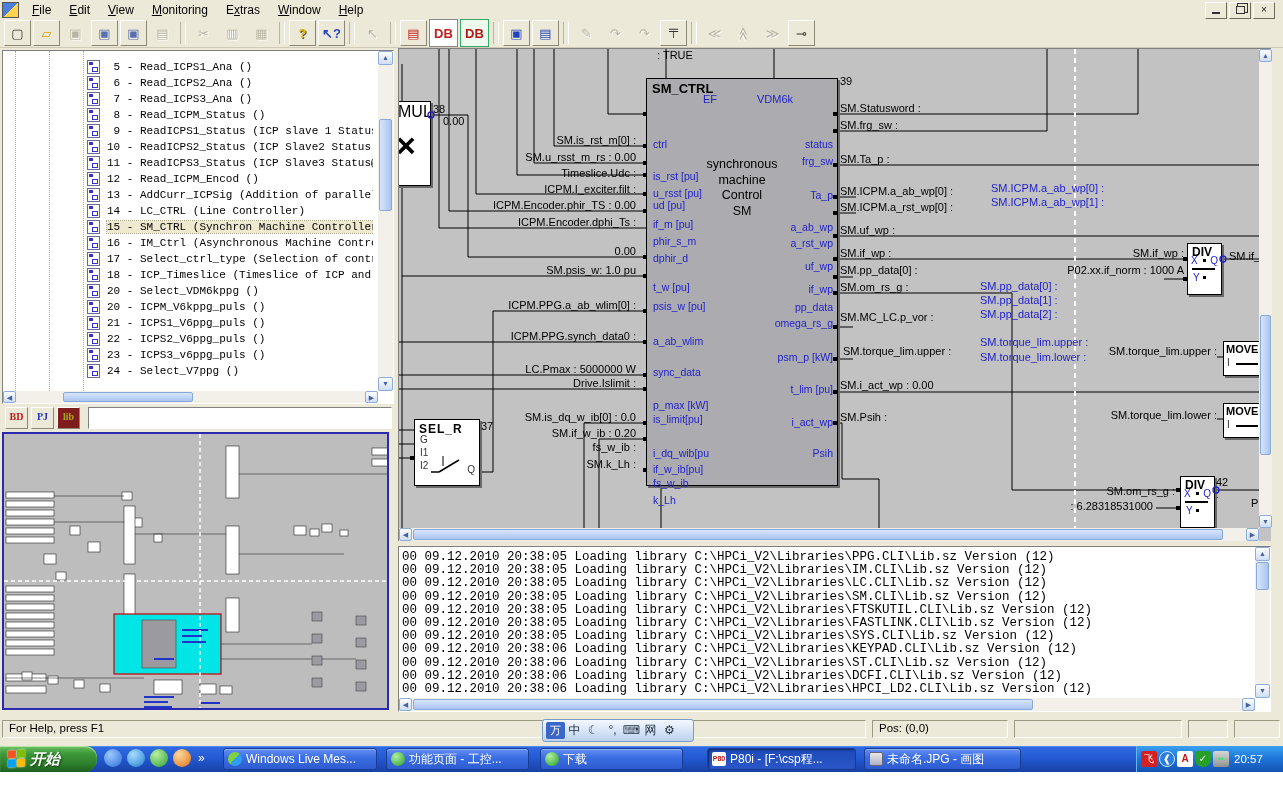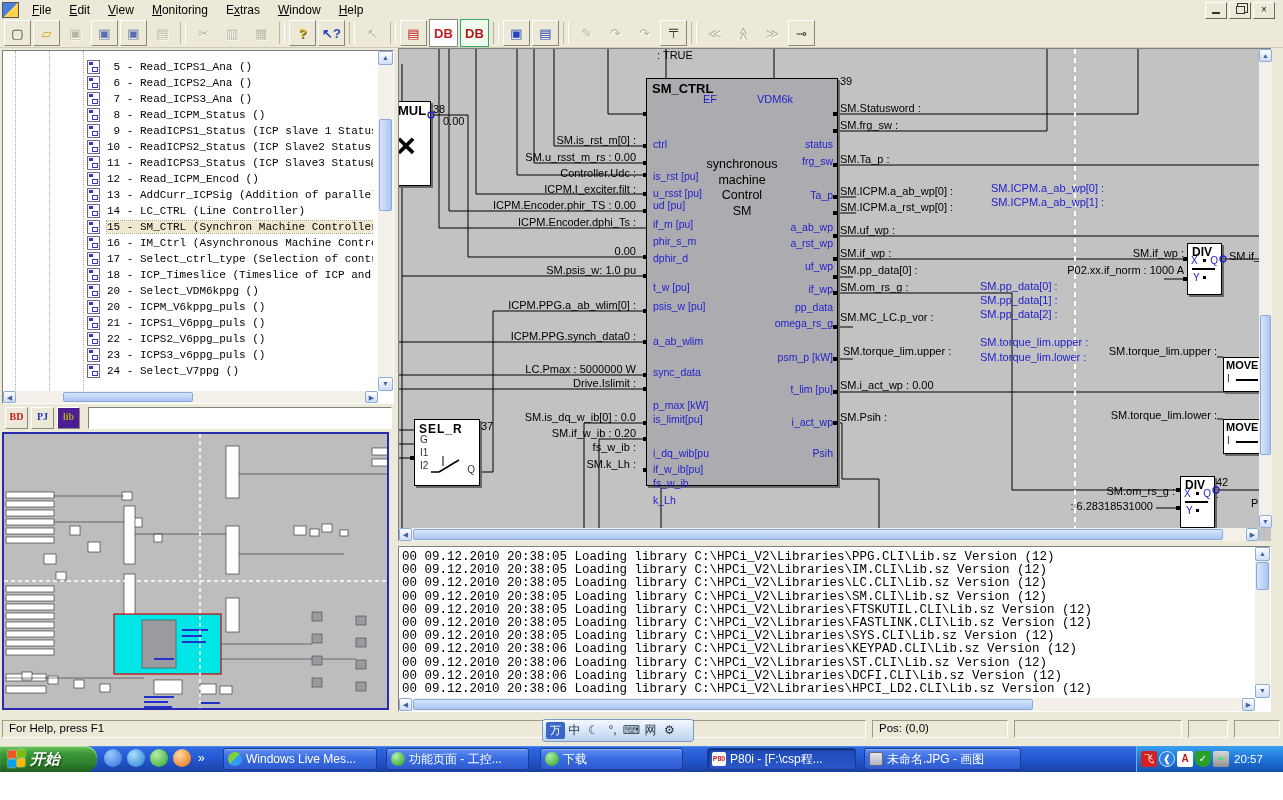--- a/index.html
+++ b/index.html
@@ -49,21 +49,21 @@
   .sbBtn{position:absolute;background:linear-gradient(#fdfeff,#cfddf5);border:1px solid #8cacda;border-radius:2px;color:#44639c;text-align:center;box-sizing:border-box;}
   .sbThumb{position:absolute;background:linear-gradient(90deg,#d7e5fc,#aac5f0);border:1px solid #88a8d8;border-radius:2px;box-sizing:border-box;}
   .sbThumb.h{background:linear-gradient(#d7e5fc,#aac5f0);}
   .sbBtn span{display:block;font-size:7px;line-height:11px;}
 
   
   #projBar{position:absolute;left:2px;top:406px;width:390px;height:24px;display:flex;align-items:center;}
   .pbtn{width:21px;height:20px;margin-left:3px;background:#ece9d8;border:1px solid;border-color:#fff #8a8775 #8a8775 #fff;font-size:10px;font-weight:bold;text-align:center;line-height:18px;font-family:"Liberation Serif",serif;}
   .pbtn.bd{color:#c01818;}
   .pbtn.pj{color:#2233bb;}
-  .pbtn.lib{color:#a8a818;background:#4c1d95;}
+  .pbtn.lib{color:#a8a818;background:#7f1d1d;}
   #projField{margin-left:8px;width:300px;height:18px;background:#fff;border:1px solid;border-color:#808080 #fff #fff #808080;font-size:11px;}
 
   
   #overview{position:absolute;left:2px;top:432px;width:387px;height:278px;background:#bdbdbd;border:2px solid #2a2ab0;box-sizing:border-box;overflow:hidden;}
 
   
   #canvasWrap{position:absolute;left:398px;top:48px;width:873px;height:493px;background:#c2c2c2;border-top:1px solid #808080;border-left:1px solid #808080;box-sizing:border-box;}
   #canvas{position:absolute;left:0;top:0;width:860px;height:479px;overflow:hidden;background:#c2c2c2;}
   #wires,#pinsLayer{position:absolute;left:0;top:0;}
   #wires{z-index:1;}
@@ -72,37 +72,37 @@
   .clabel.c-u{color:#2222cc;}
   .blk{position:absolute;z-index:5;background:#fff;border:1px solid #000;box-shadow:2px 2px 0 #6a6a6a;}
   #smctrl{left:247px;top:29px;width:190px;height:406px;background:#acacb0;}
   #smctrl .btitle{position:absolute;left:5px;top:2px;font-size:13px;font-weight:bold;color:#000;}
   .btag{position:absolute;font-size:11px;color:#2222cc;}
   #smctrl .bcenter{position:absolute;left:0;top:78px;width:100%;text-align:center;font-size:12.5px;color:#000;line-height:15.5px;}
   .pin{position:absolute;font-size:10.5px;color:#2222cc;white-space:nowrap;}
   .pin.l{left:6px;}
   .pin.r{right:4px;}
   #mul{left:-6px;top:52px;width:36px;height:83px;}
-  #mul .btitle{position:absolute;left:4px;top:1px;font-size:13px;font-weight:bold;}
+  #mul .btitle{position:absolute;left:4px;top:1px;font-size:16px;font-weight:normal;}
   #mul .xglyph{position:absolute;left:2px;top:26px;font-size:34px;font-weight:bold;line-height:34px;}
   #selr{left:15px;top:370px;width:64px;height:65px;}
   #selr .btitle{position:absolute;left:4px;top:2px;font-size:12px;font-weight:bold;letter-spacing:1px;}
   #selr .spin{position:absolute;font-size:10px;color:#333;}
   #selr svg{position:absolute;left:14px;top:34px;}
   .divblk{width:33px;height:50px;text-decoration:underline;}
   #div43{left:788px;top:194px;}
   #div42{left:781px;top:427px;}
   .divblk .btitle{position:absolute;left:4px;top:1px;font-size:12px;font-weight:bold;}
   .divblk .px{position:absolute;left:3px;top:11px;font-size:10px;color:#2222cc;}
   .divblk .pq{position:absolute;right:3px;top:11px;font-size:10px;color:#2222cc;}
   .divblk .py{position:absolute;left:5px;top:28px;font-size:10px;color:#2222cc;}
   .divblk .frac{position:absolute;left:4px;right:6px;top:24px;border-top:2px solid #000;}
   .divblk .dot1{position:absolute;left:15px;top:15px;width:3px;height:3px;background:#000;}
   .divblk .dot2{position:absolute;left:15px;top:32px;width:3px;height:3px;background:#000;}
-  .moveblk{width:38px;height:33px;margin-top:16px;}
+  .moveblk{width:38px;height:33px;}
   #move1{left:824px;top:292px;}
   #move2{left:824px;top:354px;}
   .moveblk .btitle{position:absolute;left:2px;top:1px;font-size:11px;font-weight:bold;}
   .moveblk .pi{position:absolute;left:3px;top:15px;font-size:10px;color:#333;}
   .moveblk .mline{position:absolute;left:12px;right:4px;top:21px;border-top:2px solid #000;}
 
   
   #logPanel{position:absolute;left:398px;top:546px;width:873px;height:166px;background:#fff;border:1px solid;border-color:#808080 #fff #fff #808080;box-sizing:border-box;overflow:hidden;}
   #logRows{position:absolute;left:3px;top:4px;right:16px;}
   .logline{font-family:"Liberation Mono",monospace;font-size:12.5px;line-height:13.2px;white-space:pre;color:#000;}
@@ -654,21 +654,21 @@
       <div class="clabel" style="top: 0px; left: 258px;">: TRUE</div>
             <div class="clabel" style="top: 54px; left: 34px;">38</div>
             <div class="clabel" style="top: 66px; left: 44px;">0.00</div>
             <div class="clabel" style="top: 371px; left: 82px;">37</div>
             <div class="clabel" style="top: 26px; left: 441px;">39</div>
             <div class="clabel" style="top: 208px; left: 824px; padding-left: 48px;">43</div>
             <div class="clabel" style="top: 427px; left: 817px;">42</div>
             <div class="clabel" style="top: 439px; left: 817px;">:</div>
             <div class="clabel" style="top: 85px; right: 623px;">SM.is_rst_m[0] :</div>
             <div class="clabel" style="top: 102px; right: 623px;">SM.u_rsst_m_rs : 0.00</div>
-            <div class="clabel" style="top: 118px; right: 623px;">Controller.Udc :</div>
+            <div class="clabel" style="top: 118px; right: 623px;">Timeslice.Udc :</div>
             <div class="clabel" style="top: 134px; right: 623px;">ICPM.I_exciter.filt :</div>
             <div class="clabel" style="top: 150px; right: 623px;">ICPM.Encoder.phir_TS : 0.00</div>
             <div class="clabel" style="top: 167px; right: 623px;">ICPM.Encoder.dphi_Ts :</div>
             <div class="clabel" style="top: 196px; right: 623px;">0.00</div>
             <div class="clabel" style="top: 215px; right: 623px;">SM.psis_w: 1.0 pu</div>
             <div class="clabel" style="top: 250px; right: 623px;">ICPM.PPG.a_ab_wlim[0] :</div>
             <div class="clabel" style="top: 281px; right: 623px;">ICPM.PPG.synch_data0 :</div>
             <div class="clabel" style="top: 314px; right: 623px;">LC.Pmax : 5000000 W</div>
             <div class="clabel" style="top: 328px; right: 623px;">Drive.Islimit :</div>
             <div class="clabel" style="top: 362px; right: 623px;">SM.is_dq_w_ib[0] : 0.0</div>

